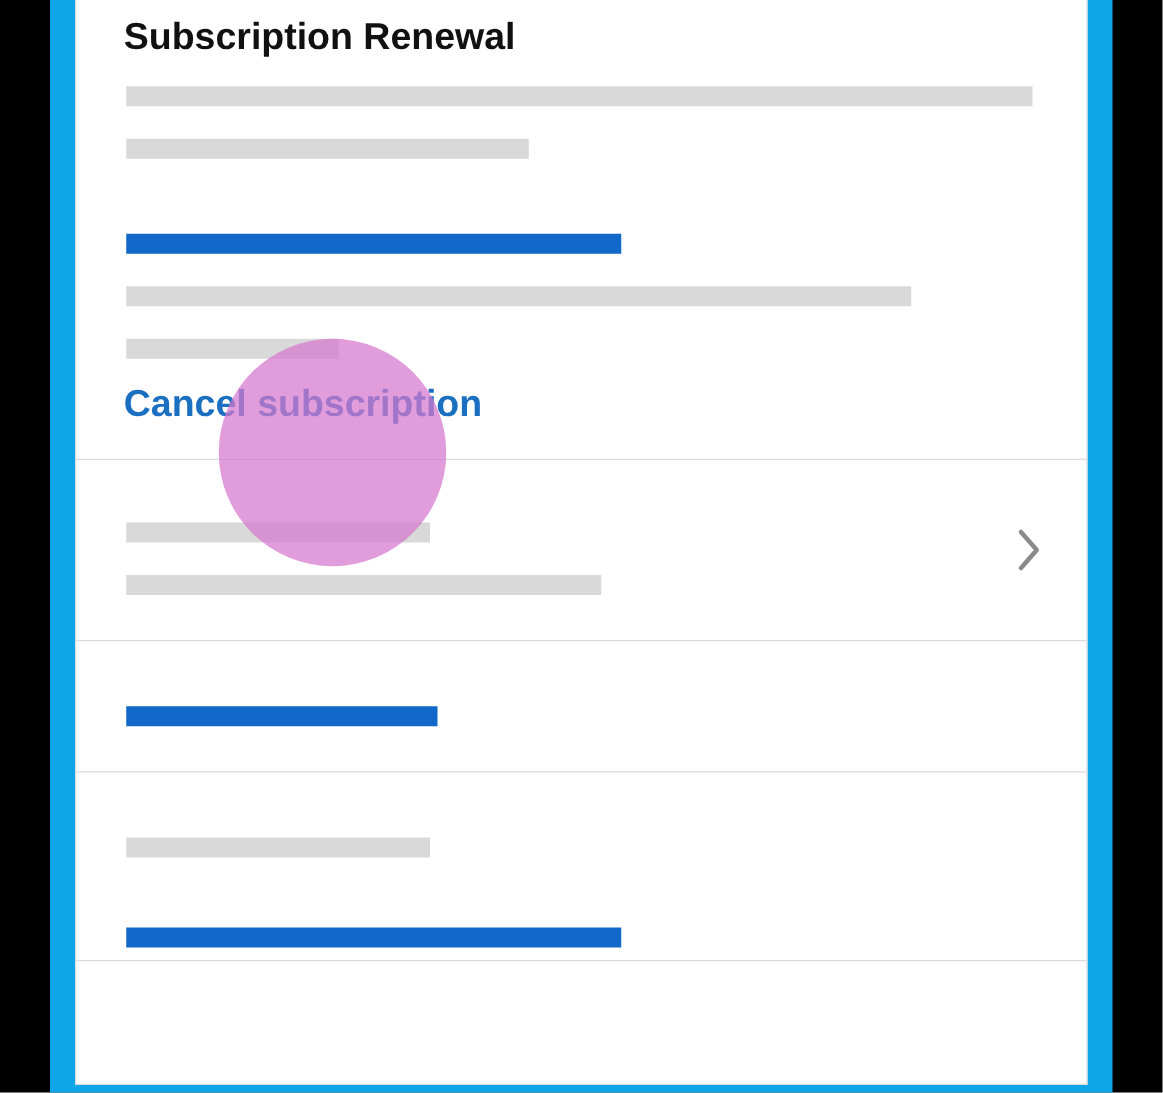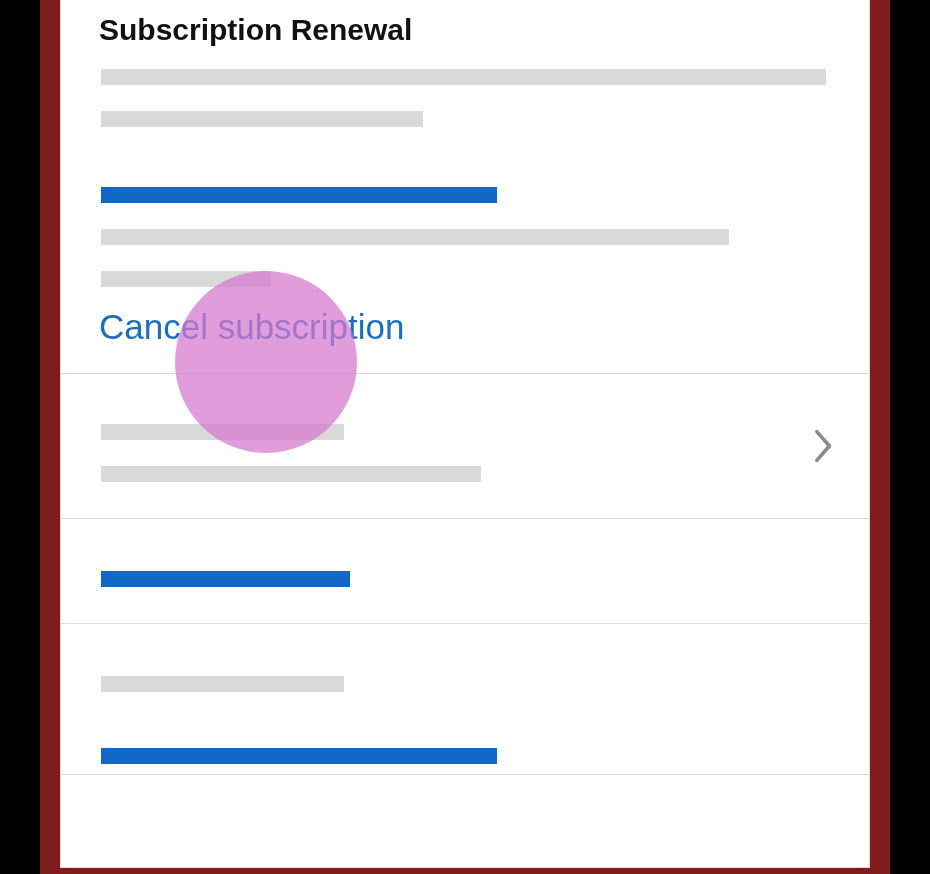--- a/index.html
+++ b/index.html
@@ -9,21 +9,21 @@
     }
     body {
       font-family: -apple-system, BlinkMacSystemFont, "Segoe UI", Arial, sans-serif;
       background: #000;
       width: 930px;
       height: 874px;
       overflow: hidden;
       position: relative;
     }
     .page-wrap {
-      background: #7f1d1d;
+      background: #0ea5e9;
       position: absolute;
       left: 40px;
       right: 40px;
       top: 0;
       bottom: 0;
     }
     .card {
       background: #fff;
       border: 1px solid #dcdcdc;
       position: absolute;
@@ -43,24 +43,25 @@
     }
     .skel {
       height: 16px;
       background: #d9d9d9;
       margin-bottom: 26px;
     }
     .skel.blue {
       background: #1268c9;
     }
     .link-action {
-      font-size: 35px;
+      font-size: 30px;
       color: #1b6fc0;
       padding: 12px 38px 26px 38px;
       cursor: pointer;
+      font-weight: bold;
     }
     .divider {
       height: 1px;
       background: #dcdcdc;
       width: 100%;
     }
     .row {
       position: relative;
       padding: 50px 40px 36px 40px;
     }

